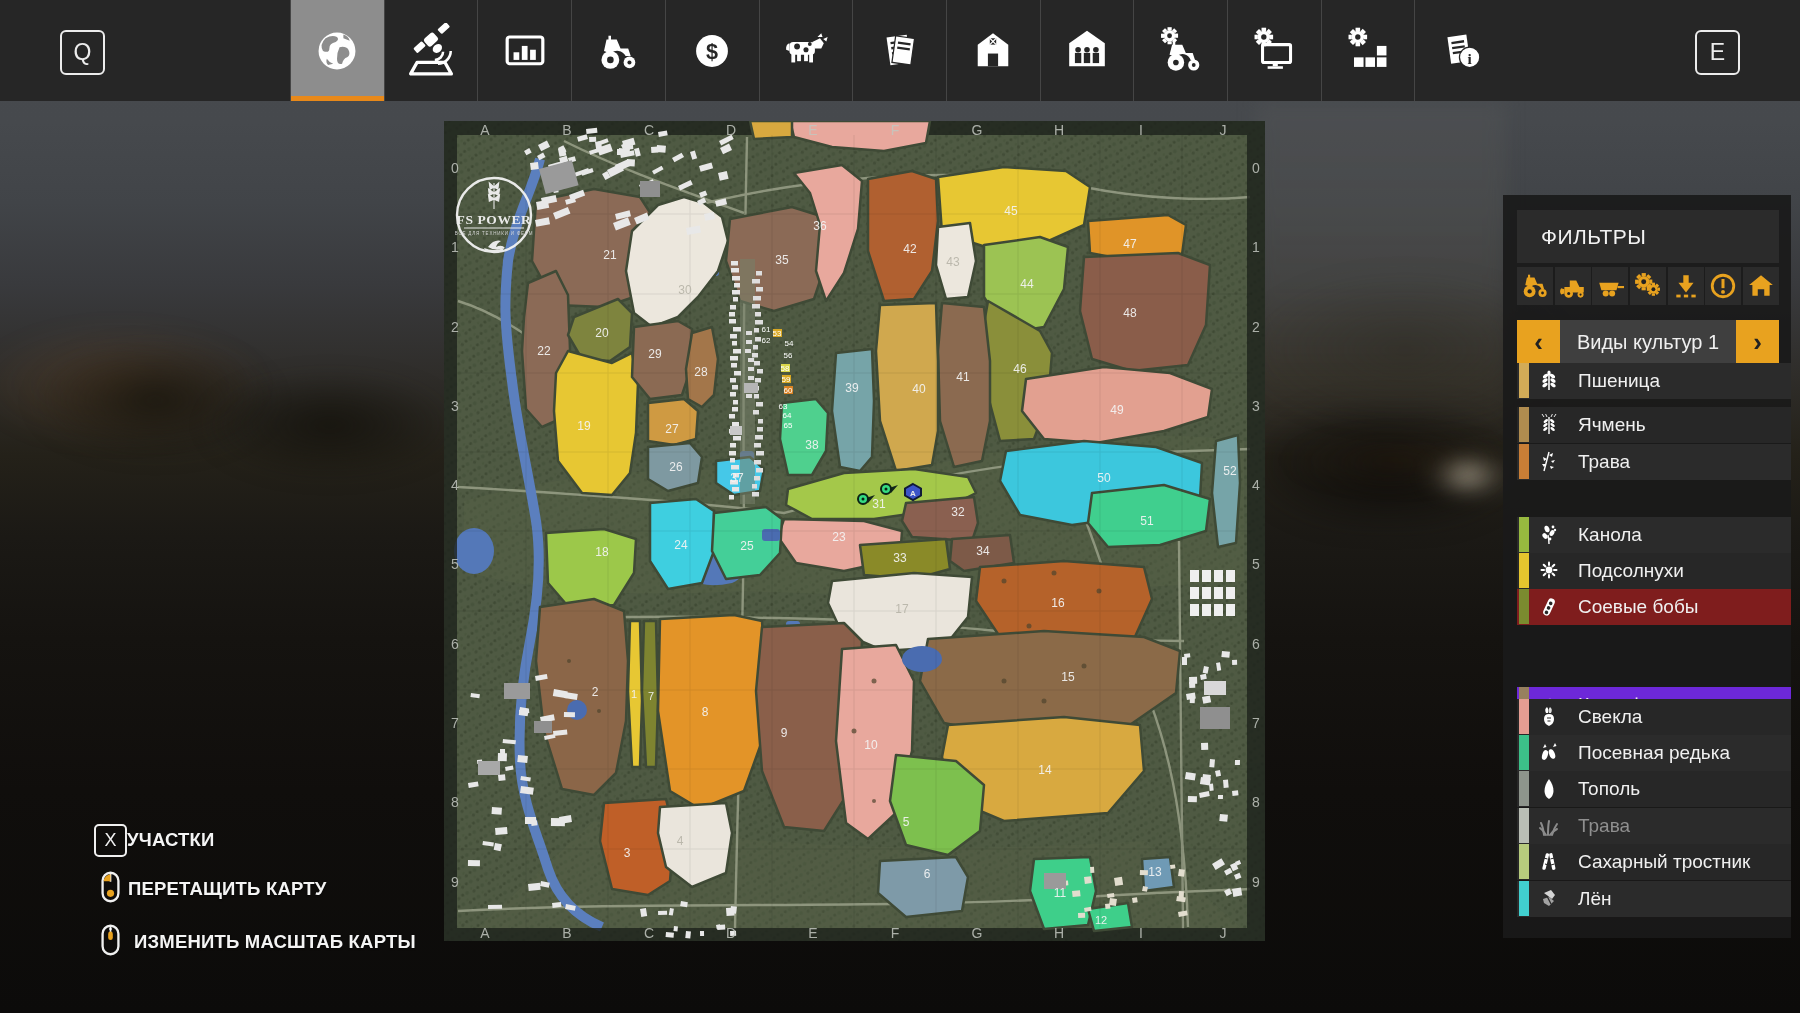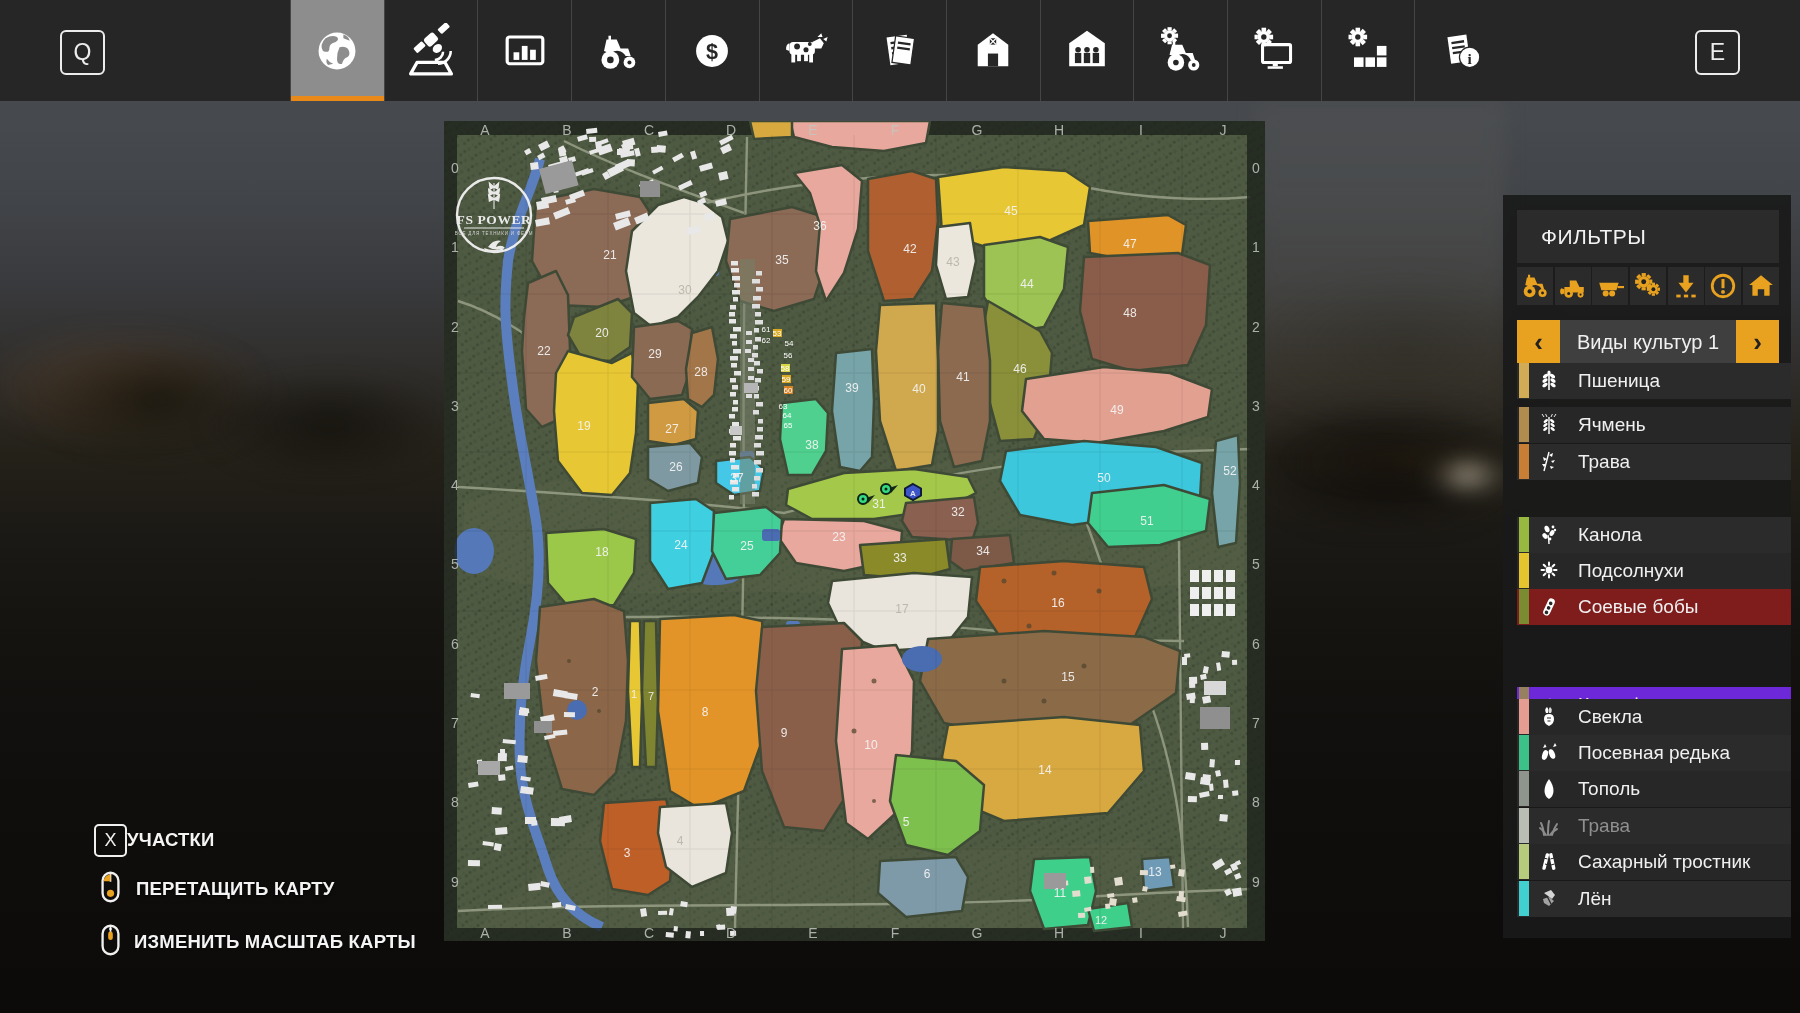--- a/index.html
+++ b/index.html
@@ -733,21 +733,21 @@
       <div class="hkey">X</div>
       <div class="htext" style="margin-left:0">УЧАСТКИ</div>
     </div>
 <div class="hrow" style="top:871px">
       <div class="hmouse"><svg width="19" height="32" viewBox="0 0 18 30">
 <rect x="1.5" y="1.5" width="15" height="27" rx="7.5" stroke="#f0f0f0" stroke-width="2.2" fill="none"></rect>
 <line x1="9" y1="2" x2="9" y2="10" stroke="#f0f0f0" stroke-width="1.6"></line>
 <path d="M9 3 a7 7 0 0 0 -6.5 6.5 h6.5 z" fill="#e8a21f"></path>
           <circle cx="9" cy="21" r="3.4" fill="#e8a21f"></circle>
 </svg></div>
-      <div class="htext" style="margin-left:16px">ПЕРЕТАЩИТЬ КАРТУ</div>
+      <div class="htext" style="margin-left:8px">ПЕРЕТАЩИТЬ КАРТУ</div>
     </div>
 <div class="hrow" style="top:924px">
       <div class="hmouse"><svg width="19" height="32" viewBox="0 0 18 30">
 <rect x="1.5" y="1.5" width="15" height="27" rx="7.5" stroke="#f0f0f0" stroke-width="2.2" fill="none"></rect>
 <line x1="9" y1="2" x2="9" y2="10" stroke="#f0f0f0" stroke-width="1.6"></line>
 <rect x="6.8" y="7" width="4.4" height="8" rx="2.2" fill="#e8a21f"></rect>
           <circle cx="9" cy="4.5" r="1.2" fill="#fff"></circle>
 </svg></div>
       <div class="htext" style="margin-left:14px">ИЗМЕНИТЬ МАСШТАБ КАРТЫ</div>
     </div>

